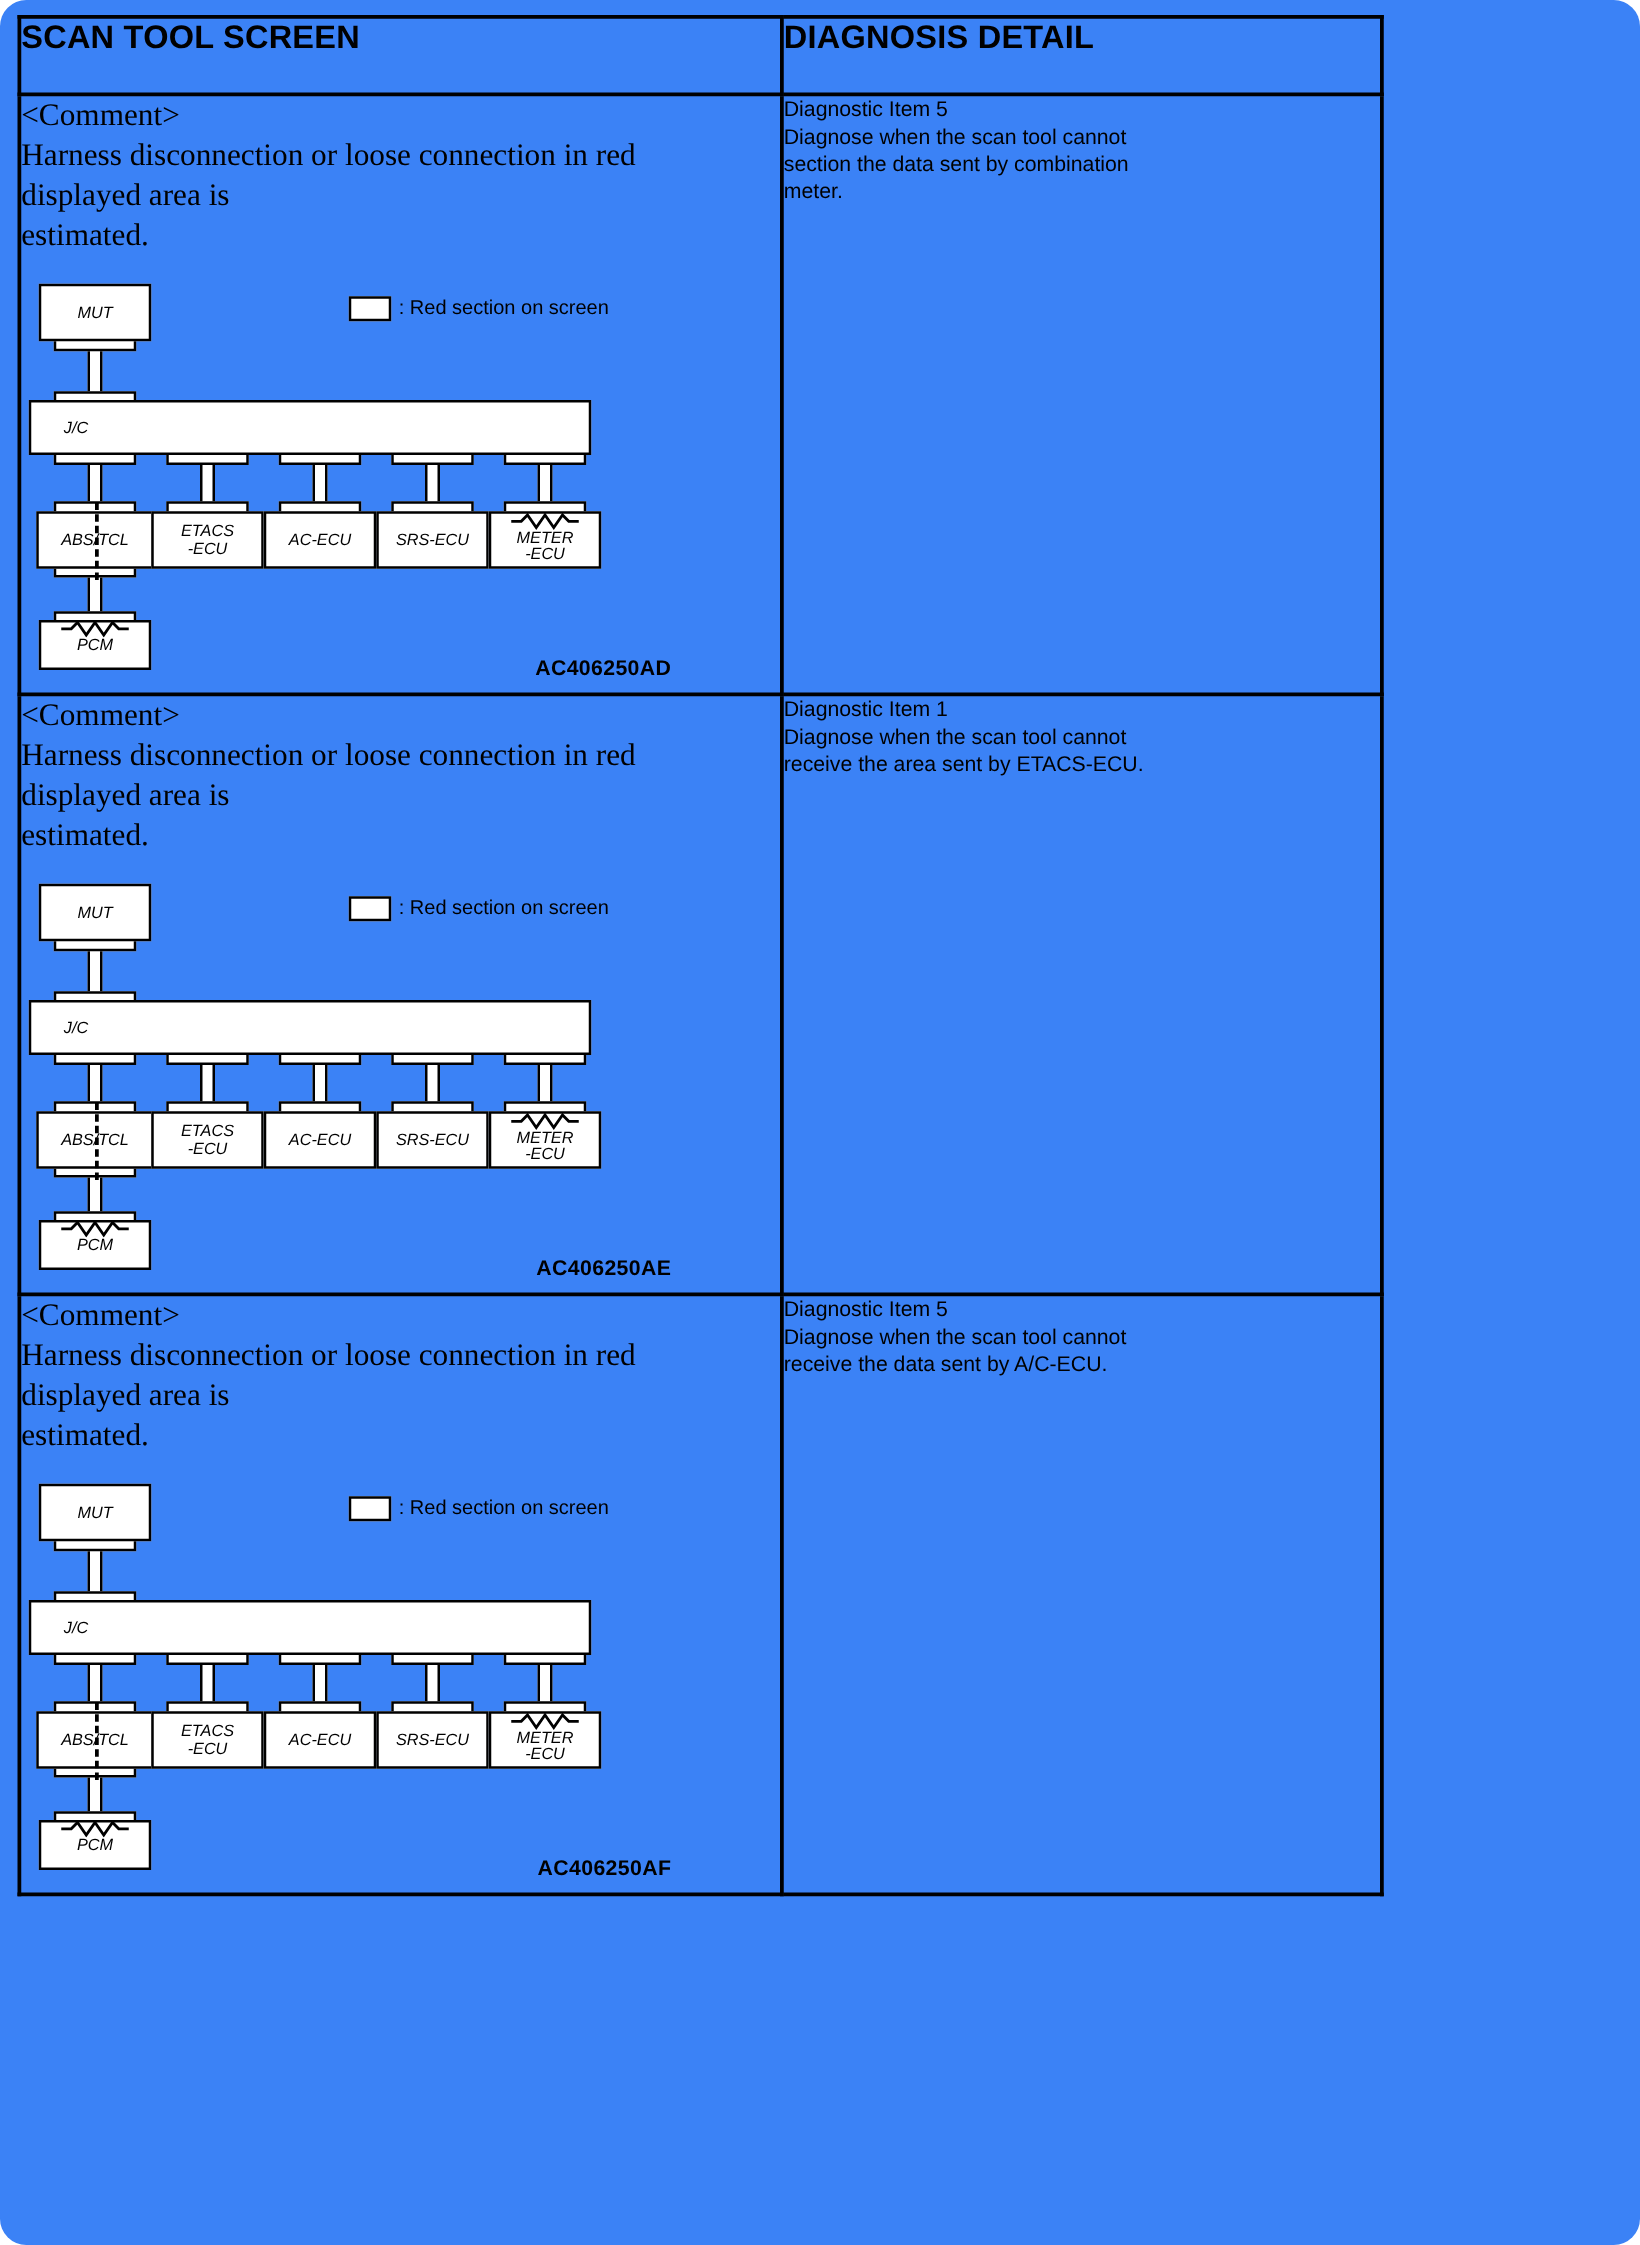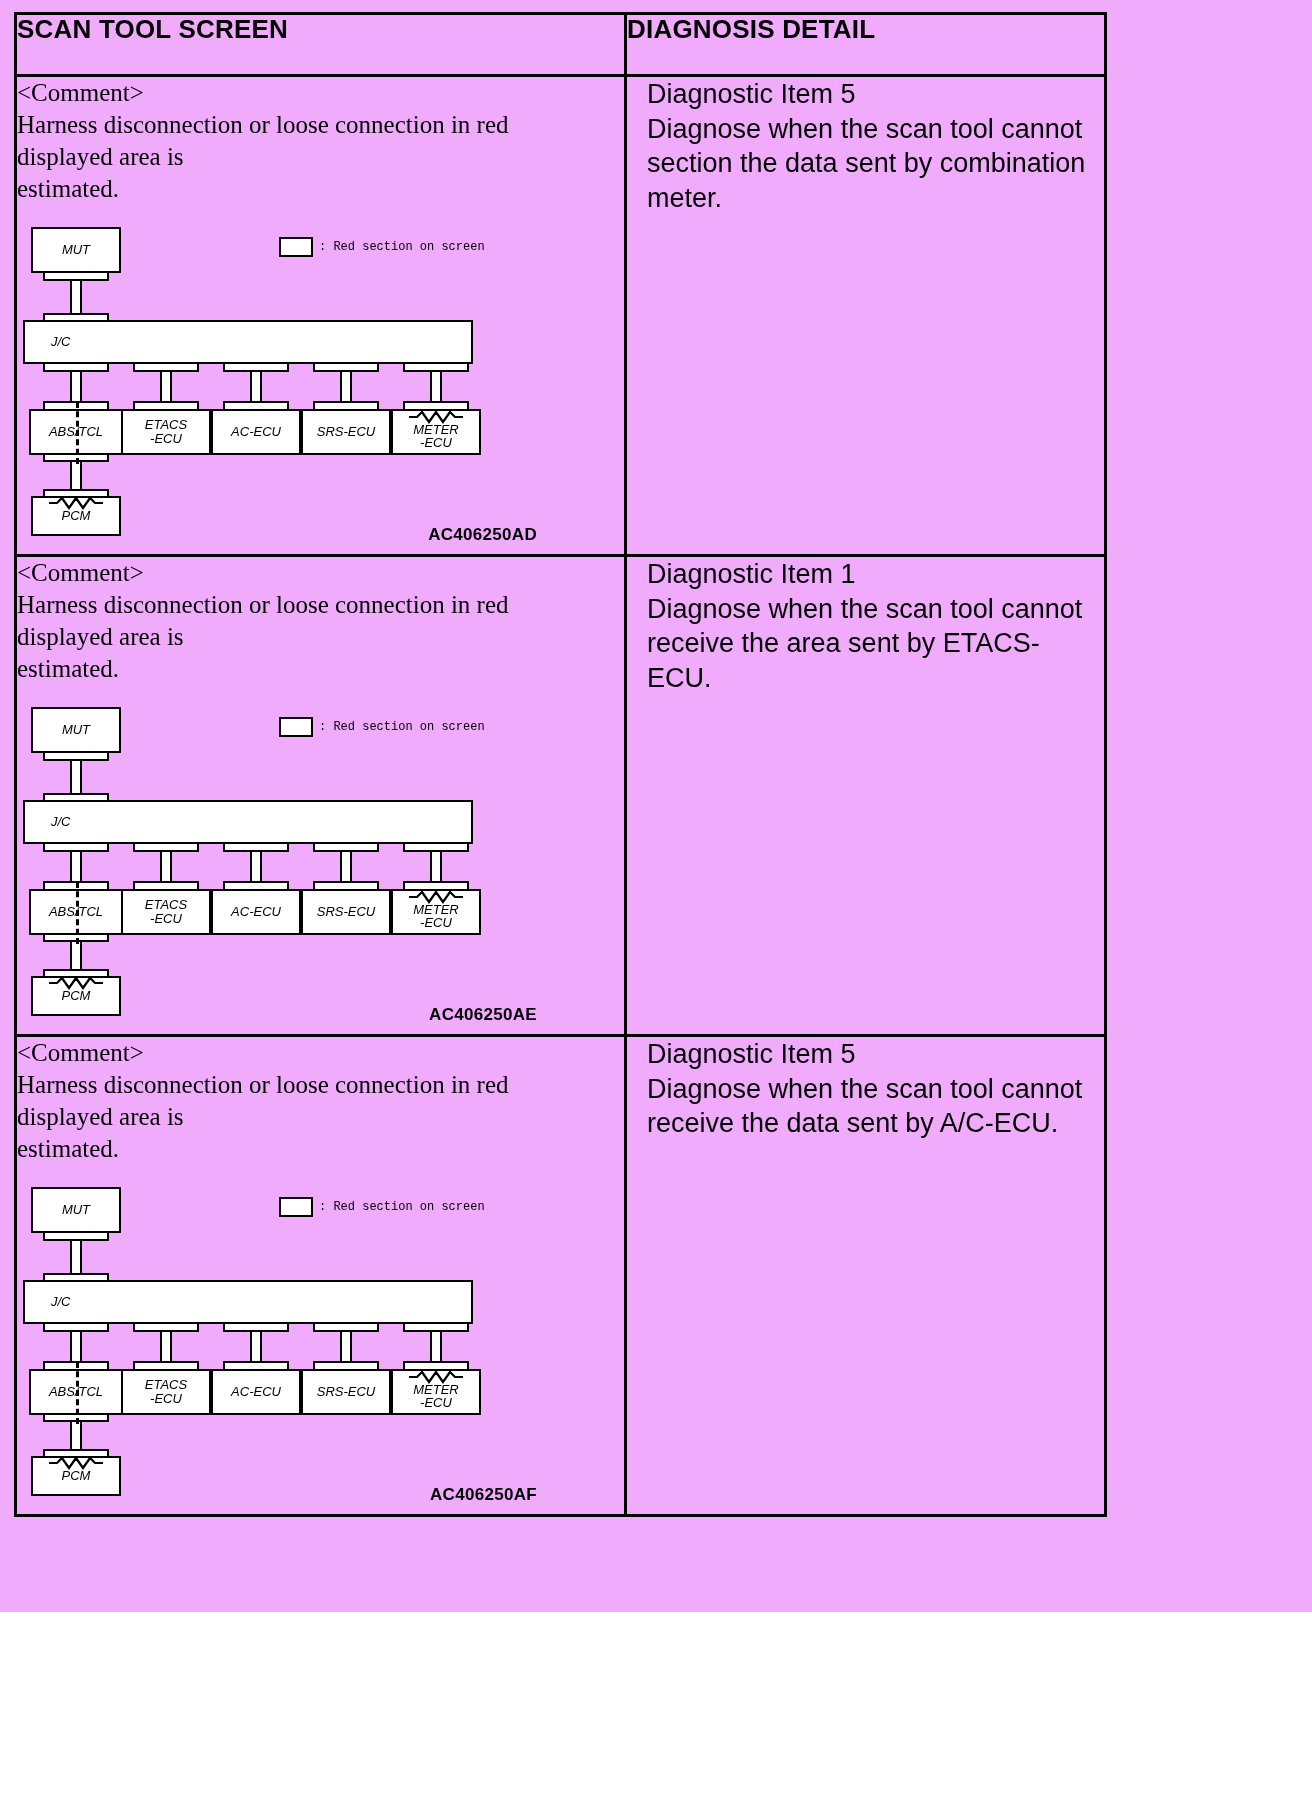--- a/index.html
+++ b/index.html
@@ -4,23 +4,24 @@
 <style>
   * { box-sizing: border-box; }
   html, body {
     margin: 0; padding: 0;
     background: #ffffff;
     font-family: "Liberation Sans", sans-serif;
   }
   #page {
     position: relative;
     width: 1312px;
-    height: 1612px;
-    background: #f0abfc;
+    height: 1796px;
+    background: #3b82f6;
     padding: 12px 14px;
+    border-radius: 21px;
   }
   table.main {
     width: 1090px;
     border-collapse: collapse;
     table-layout: fixed;
   }
   table.main th, table.main td {
     border: 3px solid #000;
     vertical-align: top;
     padding: 0;
@@ -40,21 +41,21 @@
     line-height: 1.15;
     color: #000;
   }
 
   .left-cell { padding: 8px 10px 12px 10px; position: relative; height: 480px; }
   .right-cell { padding: 8px 10px 12px 10px; }
 
   .cmt { font-size: 25px; line-height: 1.28; color: #000; }
   .cmt .ln { display: block; white-space: pre; font-family: Liberation Serif, serif; }
 
-  .diag-text { font-size: 27px; line-height: 1.28; color: #000; margin-left: 20px; }
+  .diag-text { font-size: 17px; line-height: 1.28; color: #000; }
   .diag-text .ln { display: block; }
 
   
   .schem {
     position: relative;
     width: 560px;
     height: 330px;
     margin-top: 14px;
     margin-left: 4px;
   }
@@ -104,21 +105,21 @@
     display: flex;
     align-items: center;
     gap: 6px;
     z-index: 6;
   }
   .legend .swatch {
     width: 34px; height: 20px;
     border: 2.5px solid #000;
     background: #fff;
   }
-  .legend .ltxt { font-size: 12px; color: #000; white-space: nowrap; font-family: Liberation Mono, monospace; }
+  .legend .ltxt { font-size: 16px; color: #000; white-space: nowrap; }
 
   .partno {
     position: absolute;
     right: 44px;
     bottom: 4px;
     font-size: 17px;
     font-weight: bold;
     letter-spacing: 0.3px;
     color: #000;
   }

